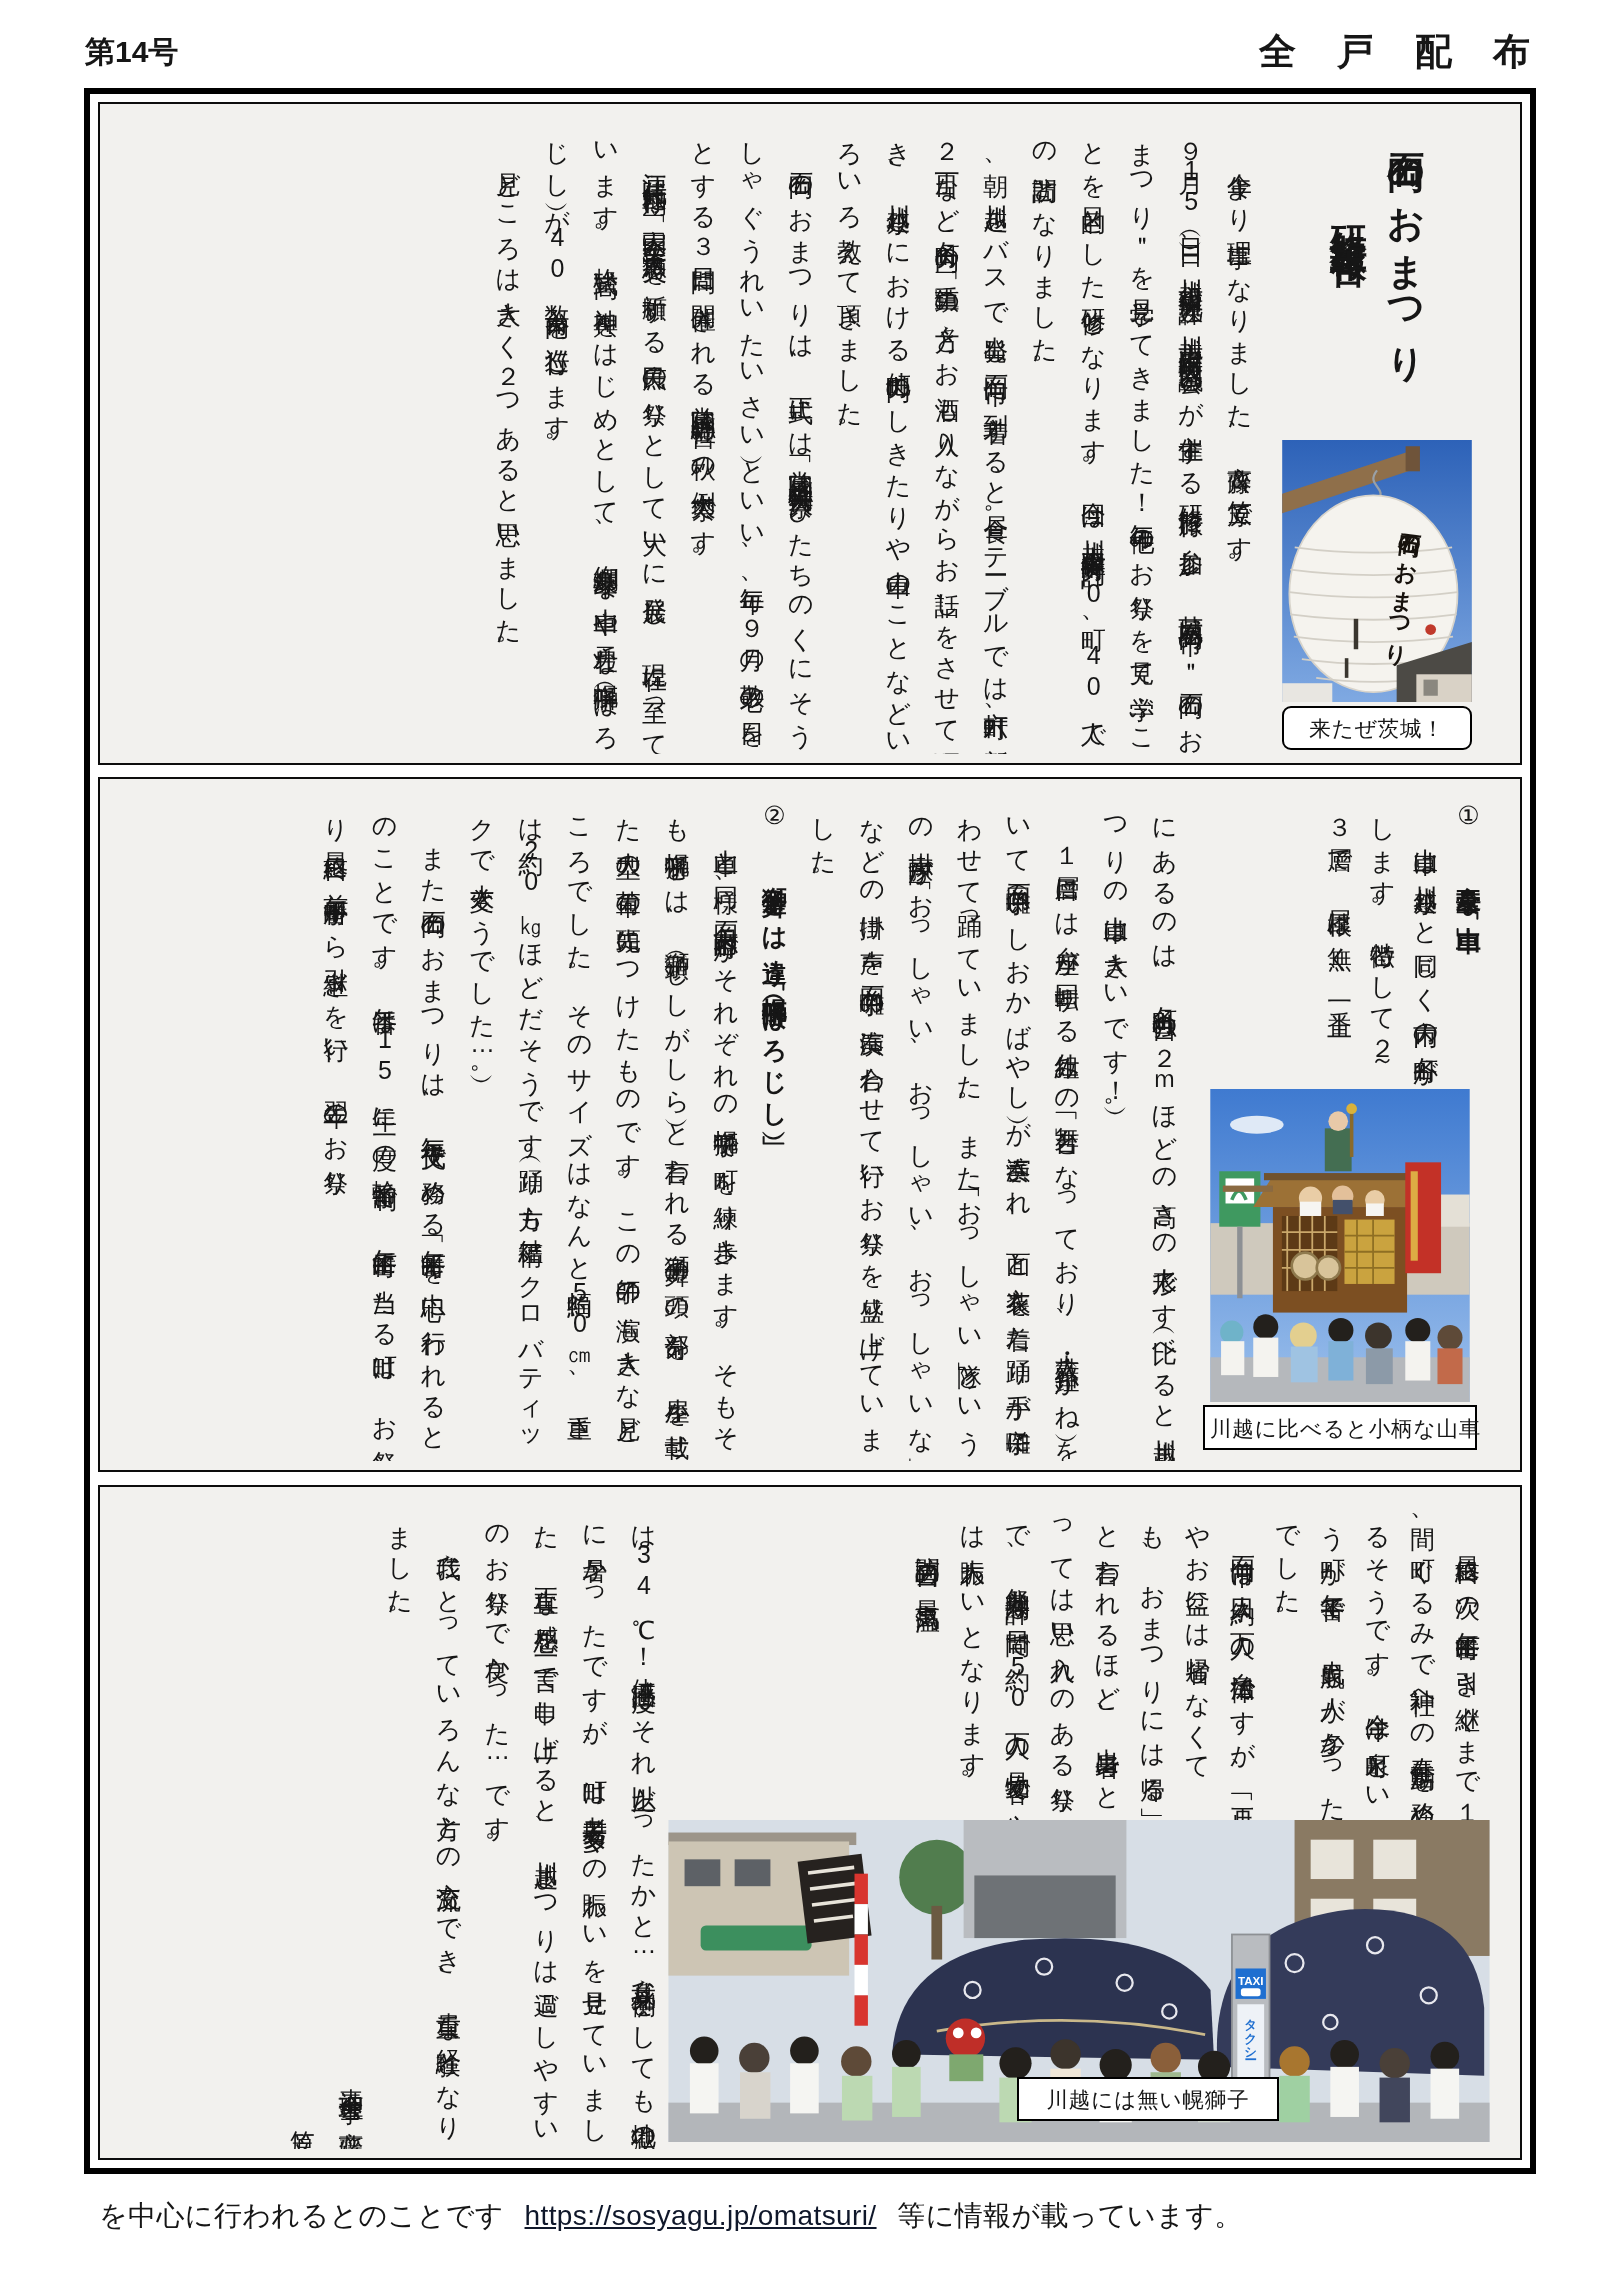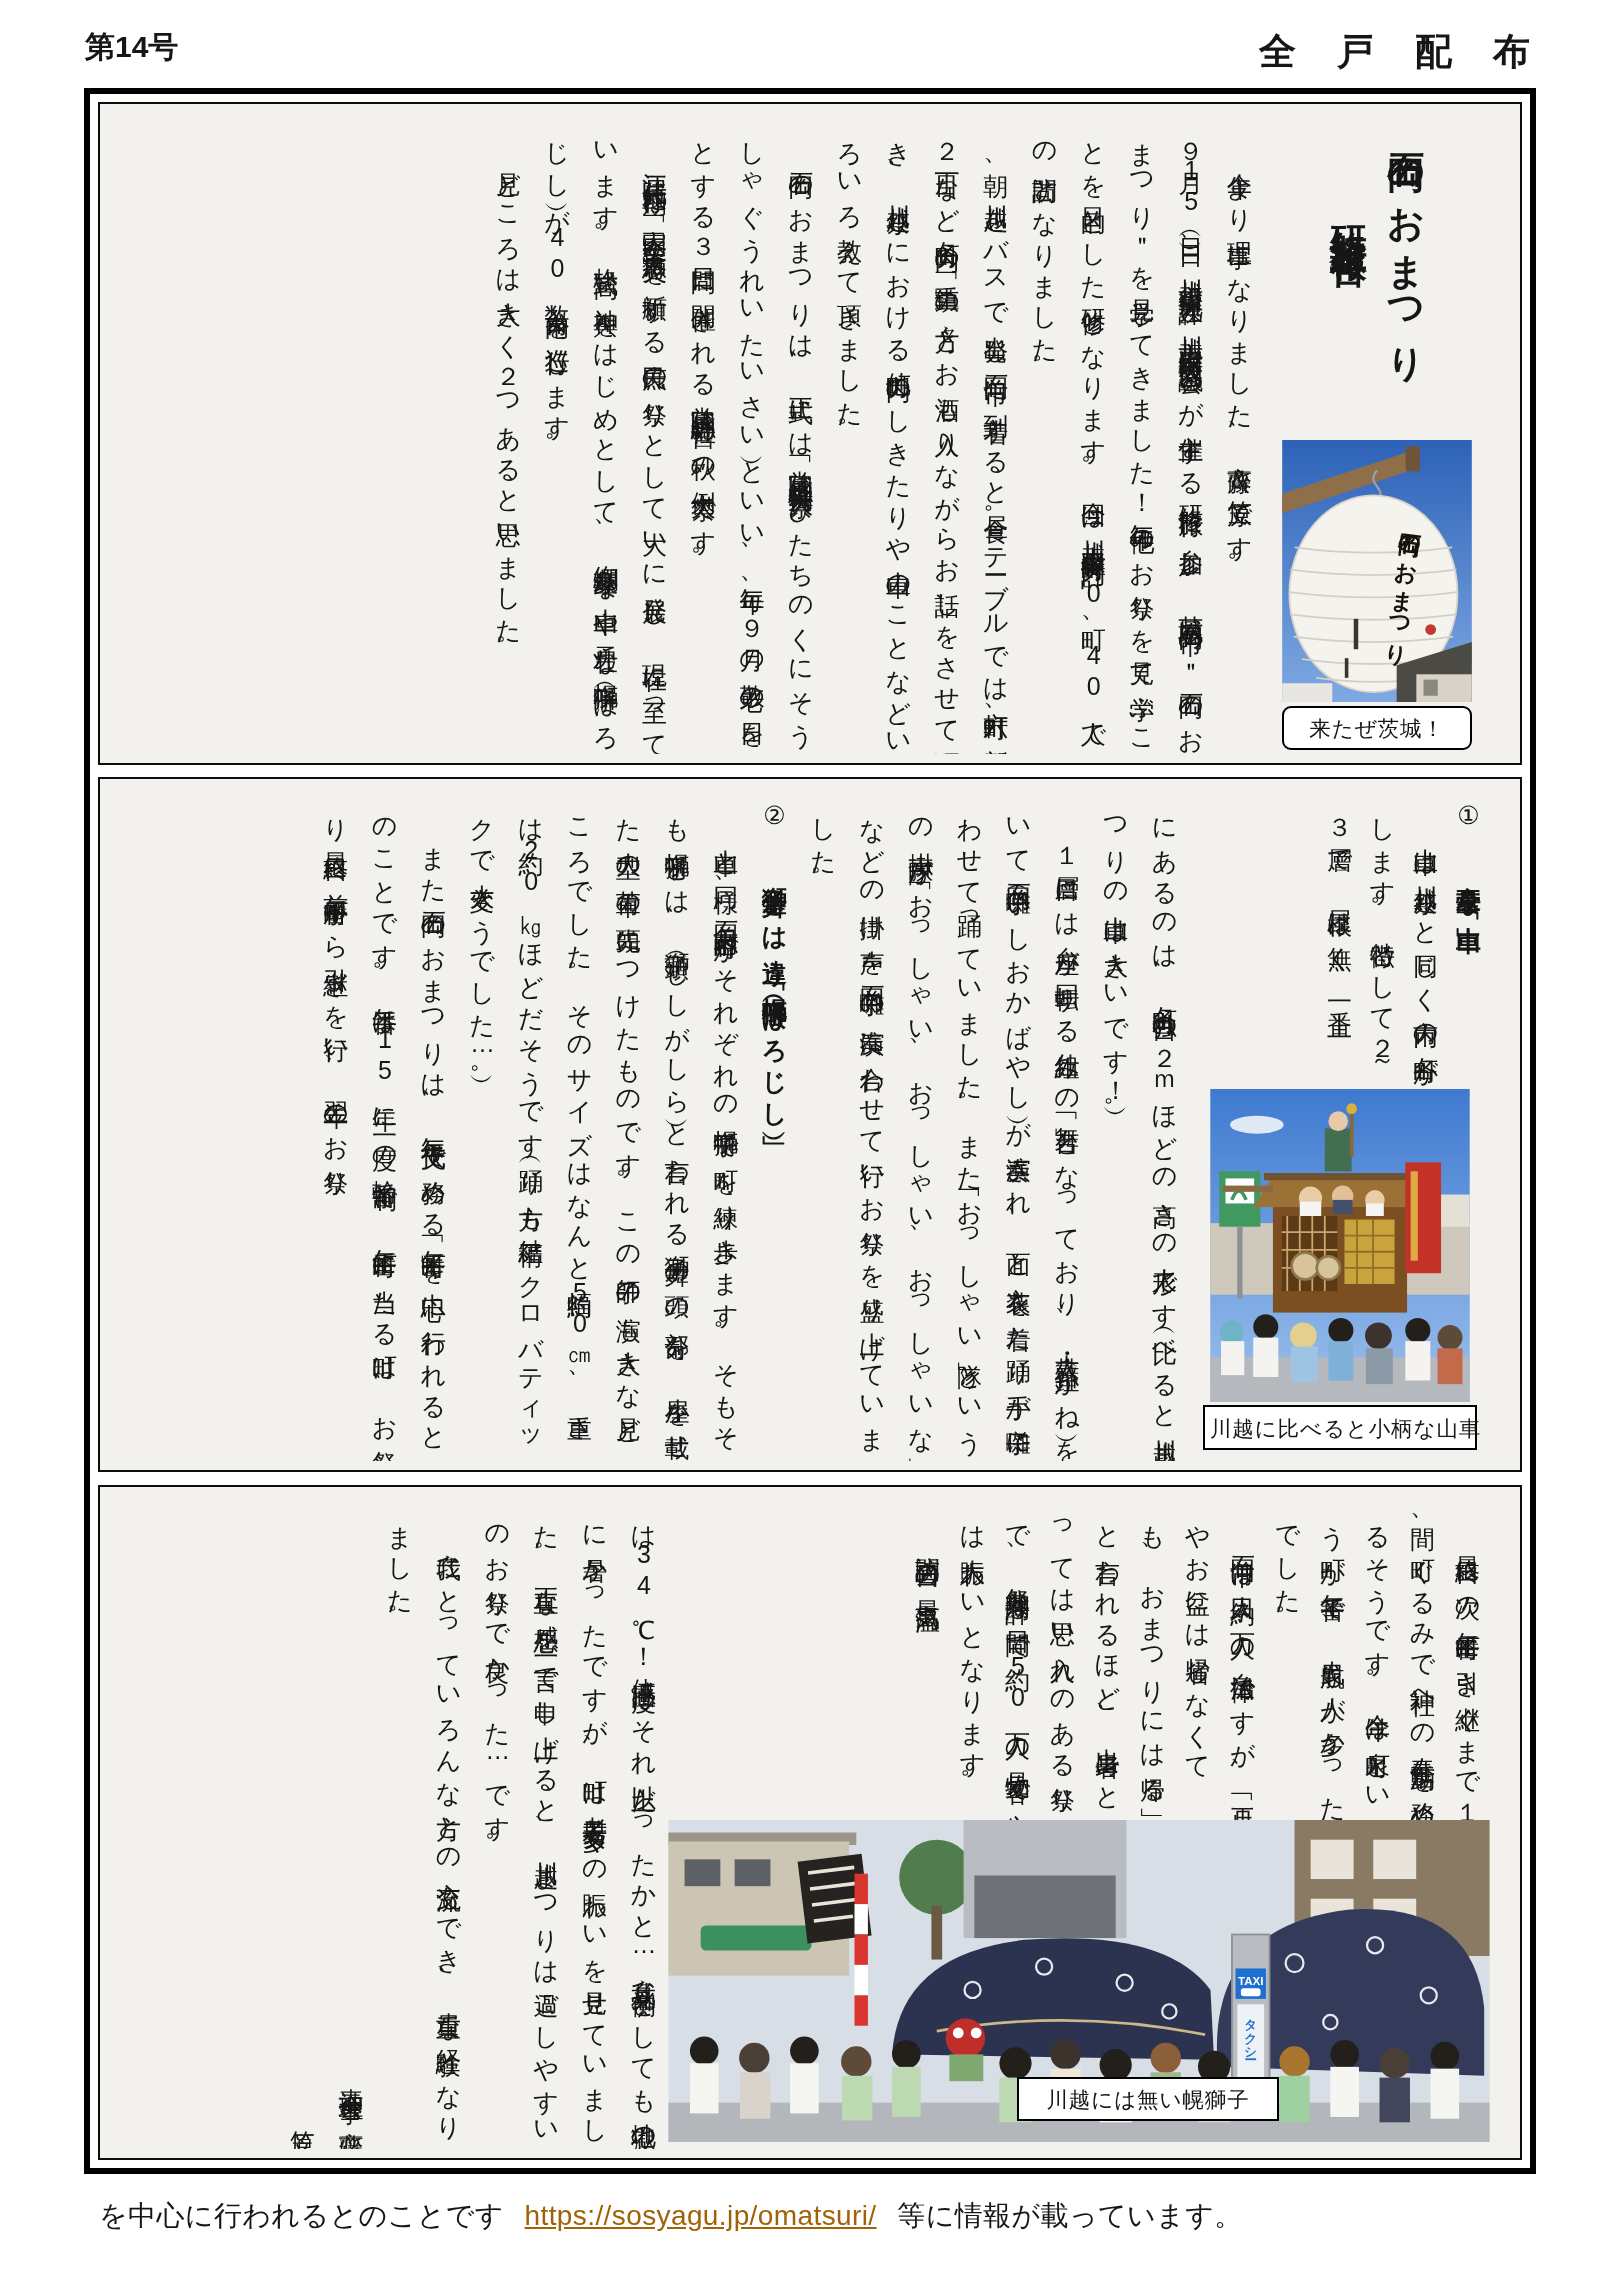--- a/index.html
+++ b/index.html
@@ -1,21 +1,21 @@
 <!DOCTYPE html>
 <html style="font-size:14.3px"><head>
 <meta charset="utf-8">
 <style>
   html,body{margin:0;padding:0;}
   body{
     width:1620px;height:2293px;background:#ffffff;position:relative;
     font-family:"Liberation Sans",sans-serif;color:#161616;overflow:hidden;
   }
   
-  .page-header{display:flex;justify-content:space-between;align-items:flex-start;
+  .page-header{display:flex;justify-content:space-between;align-items:center;
     padding:27px 90px 10.7px 85px;}
   .issue{font-size:30px;font-weight:bold;}
   .dist{font-size:37px;font-weight:bold;letter-spacing:41px;margin-right:-41px;}
   
   .frame{margin:0 84px;border:6.3px solid #000;padding:8px;height:2058px;background:#fff;}
   .panel{border:2.7px solid #0d0d0d;background:#f2f1ee;display:flex;flex-direction:row-reverse;
     box-sizing:border-box;overflow:hidden;padding:21.5px 30px 9px 23px;}
   .panel + .panel{margin-top:12.5px;}
   .p1{height:663px;}
   .p2{height:695px;}
@@ -45,21 +45,21 @@
     padding:6.3px 5.4px 5.4px 5.4px;box-sizing:border-box;letter-spacing:0.9px;white-space:nowrap;}
   .cap1{width:190px;margin-top:3.6px;border-radius:9px;}
   .cap2{width:274px;margin-top:3.6px;}
   .crowdwrap{position:relative;width:822px;height:308px;}
   .cap3{position:absolute;left:349px;bottom:7px;width:262px;}
   
   .sig{text-align:end;}
   .sig-first{margin-block-start:38px;}
   
   .page-footer{margin:23px 0 0 99px;font-size:28px;letter-spacing:0.4px;}
-  .page-footer .link{color:#a16207;text-decoration:underline;margin:0 12.5px;}
+  .page-footer .link{color:#0f172a;text-decoration:underline;margin:0 12.5px;}
 </style>
 </head>
 <body>
 
 <header class="page-header">
   <div class="issue">第14号</div>
   <div class="dist">全戸配布</div>
 </header>
 
 <div class="frame">

